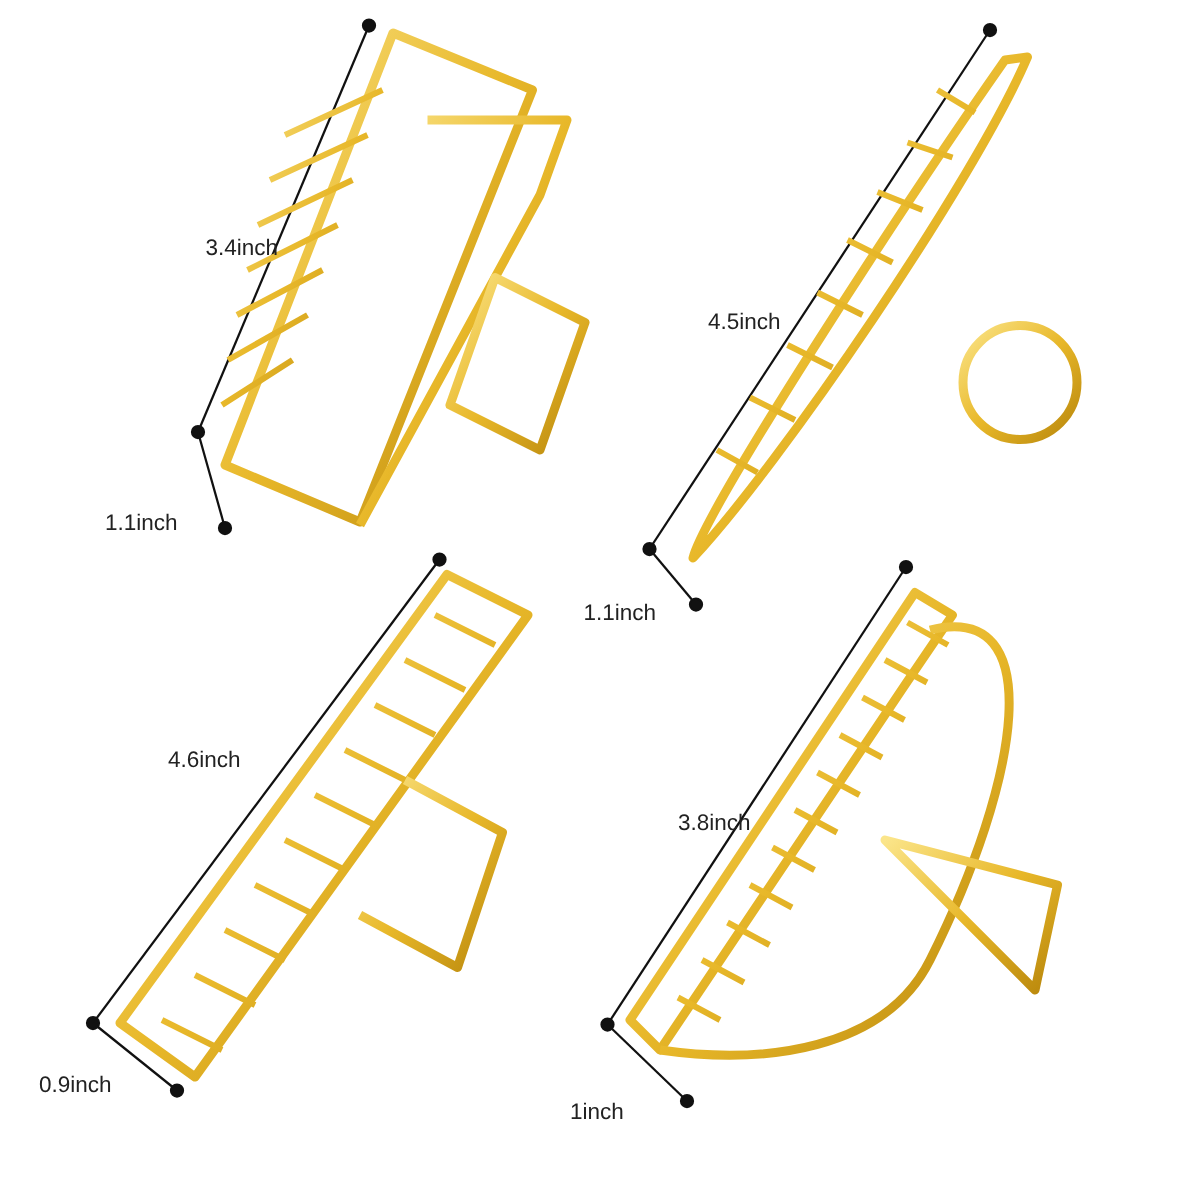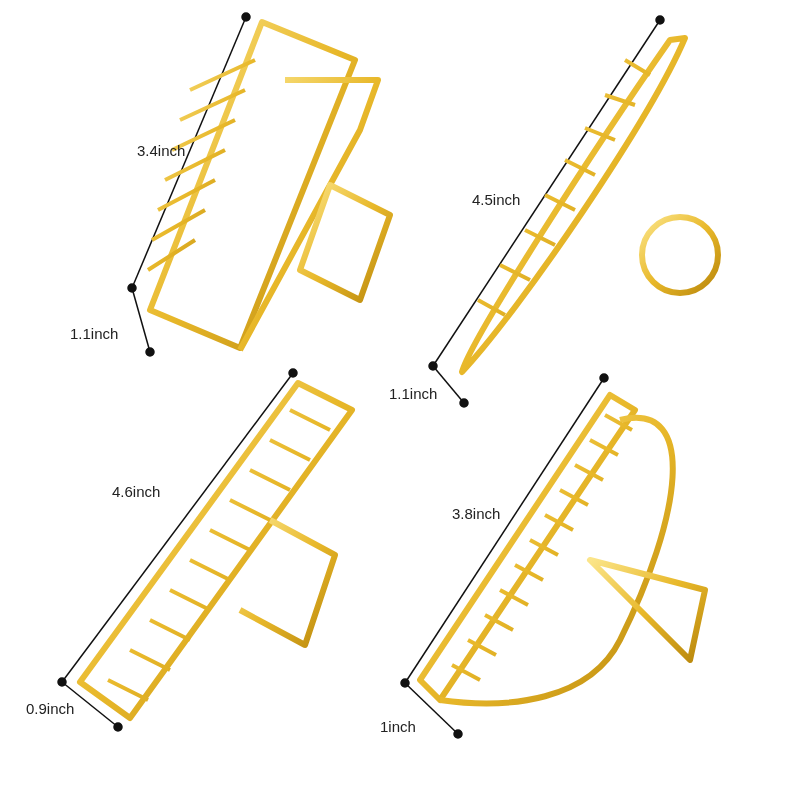--- a/index.html
+++ b/index.html
@@ -1,17 +1,17 @@
 <!DOCTYPE html>
 <html><head>
 <meta charset="utf-8">
 <style>
   html,body{margin:0;padding:0;background:#fff;}
   body{width:800px;height:800px;position:relative;overflow:hidden;font-family:"Liberation Sans",sans-serif;}
-  .label{position:absolute;font-size:15px;color:#222;}
+  .label{position:absolute;font-size:15px;color:#222;margin-top:15px;}
   svg{position:absolute;left:0;top:0;}
 </style>
 </head>
 <body>
 
 <svg width="800" height="800">
   <defs>
     <linearGradient id="g" x1="0" y1="0" x2="1" y2="1">
       <stop offset="0" stop-color="#fbe58a"></stop>
         <stop offset="0.5" stop-color="#e8b82a"></stop>
@@ -70,14 +70,14 @@
       </g>
   </g>
 </svg>
 
 <div class="label" style="left:137px;top:142px">3.4inch</div>
 <div class="label" style="left:70px;top:325px">1.1inch</div>
 <div class="label" style="left:472px;top:191px">4.5inch</div>
 <div class="label" style="left:389px;top:385px">1.1inch</div>
 <div class="label" style="left:112px;top:483px">4.6inch</div>
 <div class="label" style="left:26px;top:700px">0.9inch</div>
-<div class="label" style="left:452px;top:505px">3.8inch</div>
+<div class="label" style="left:452px;top:525px">3.8inch</div>
 <div class="label" style="left:380px;top:718px">1inch</div>
 
 </body></html>

